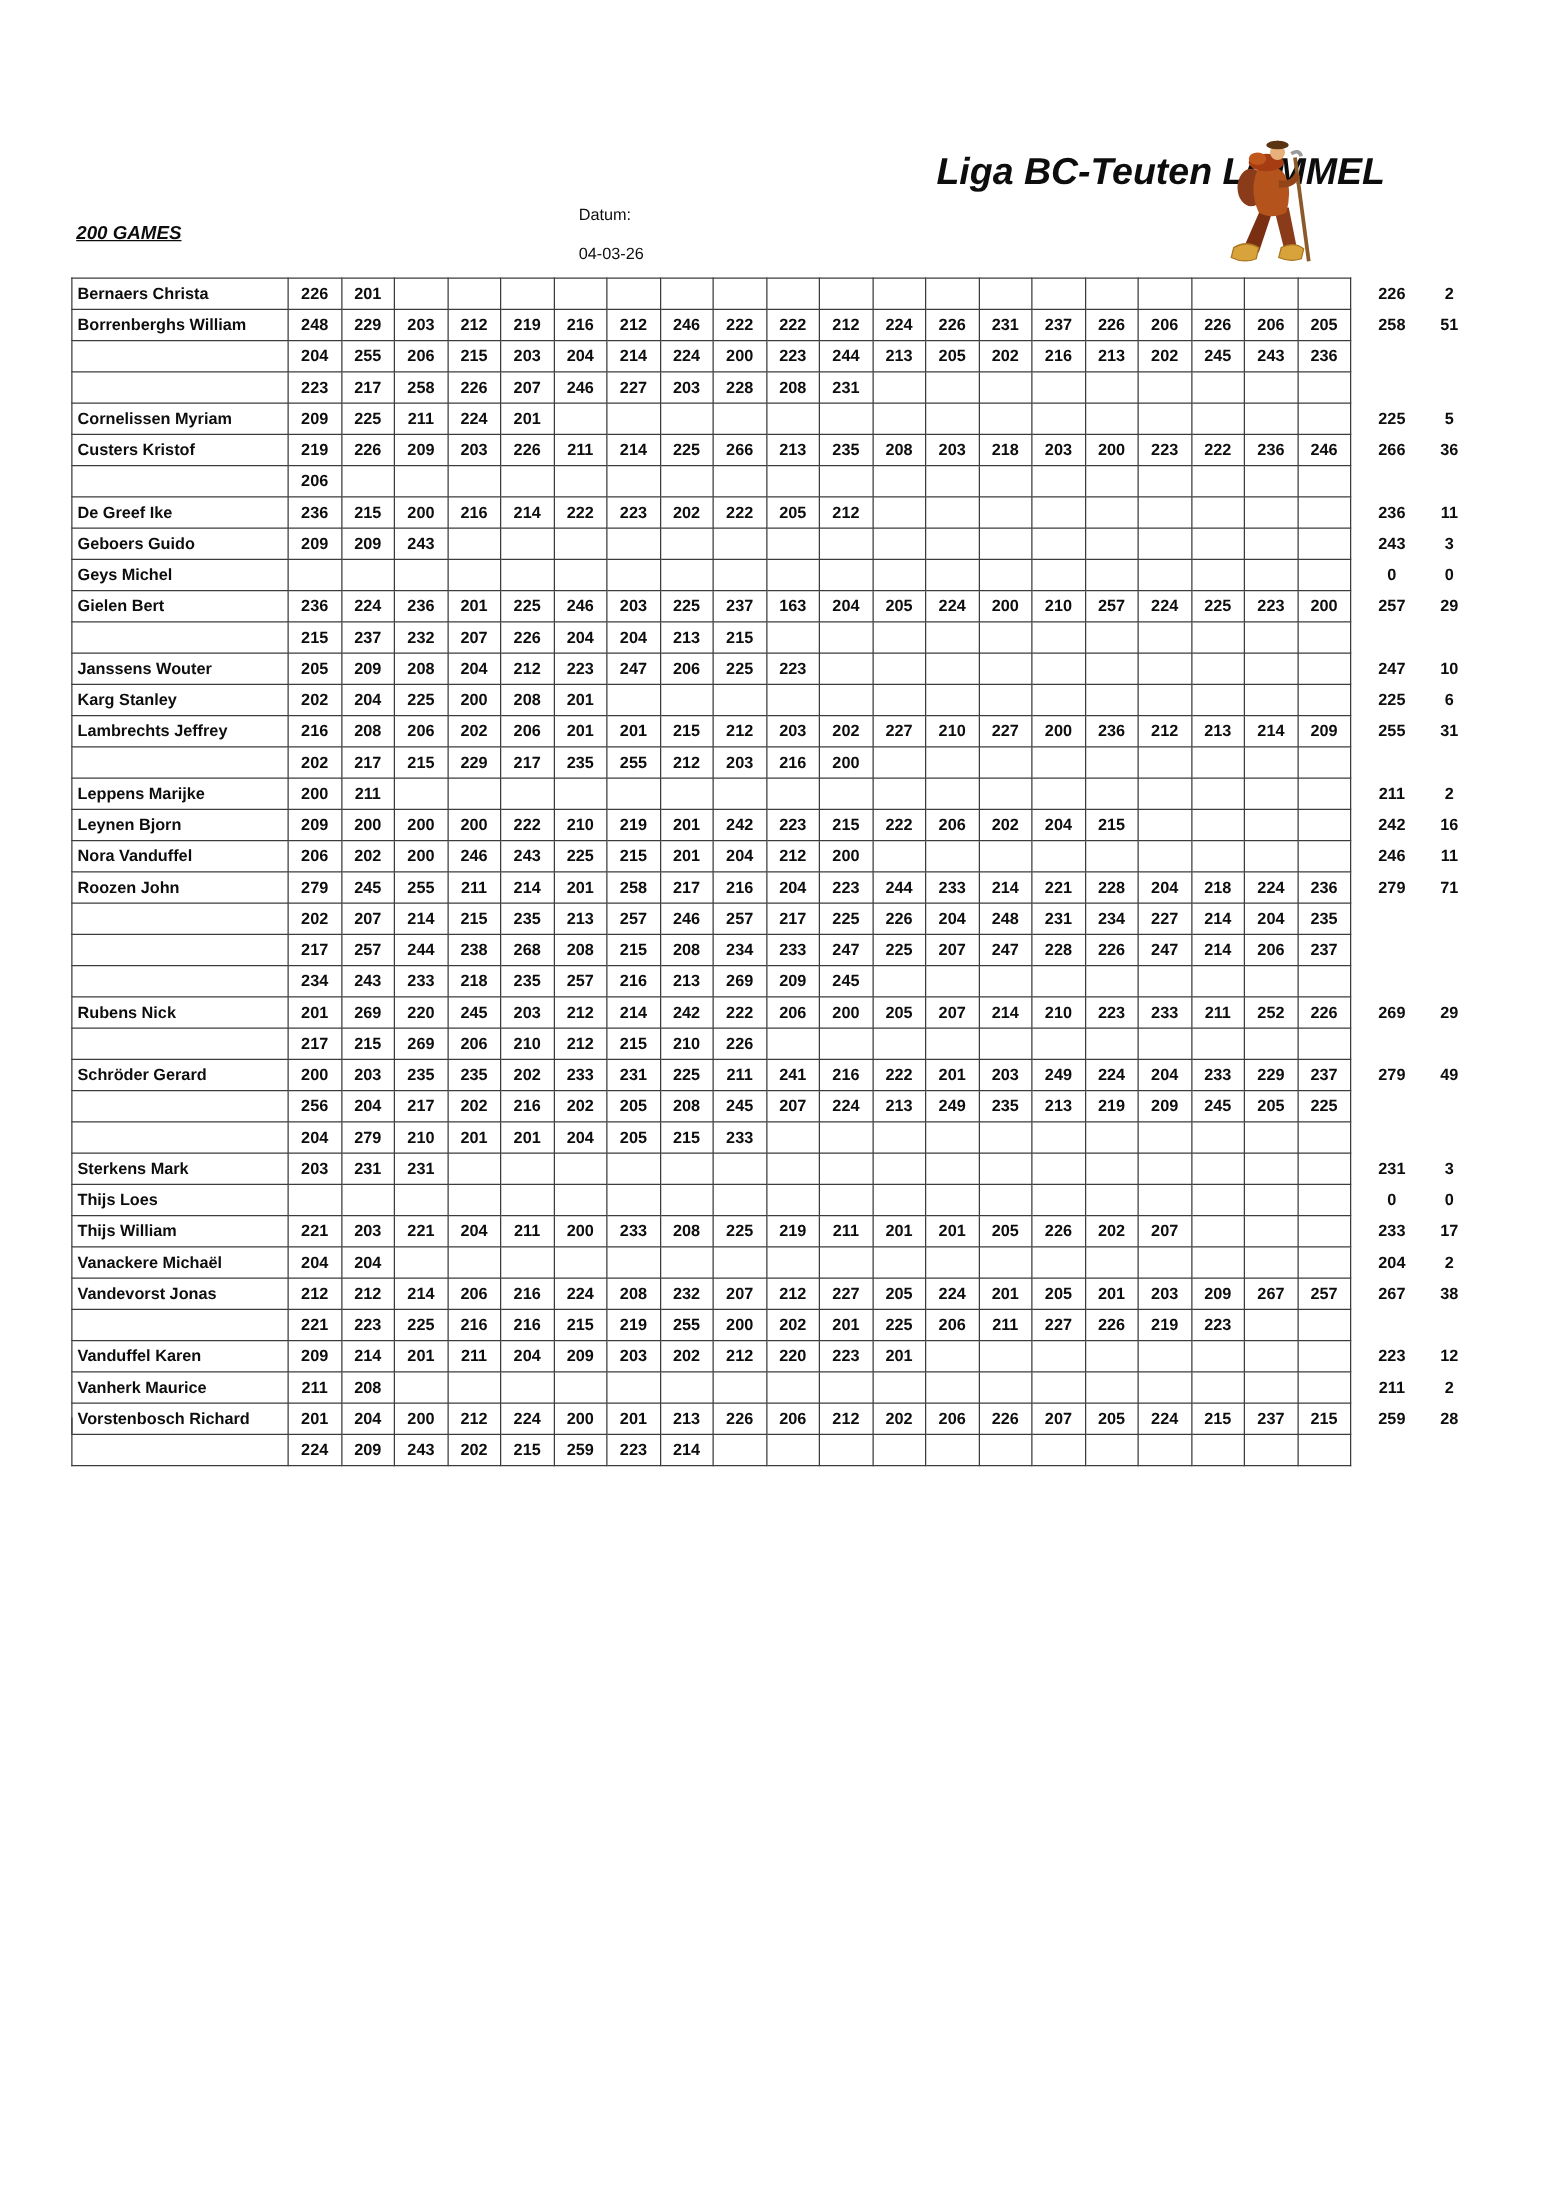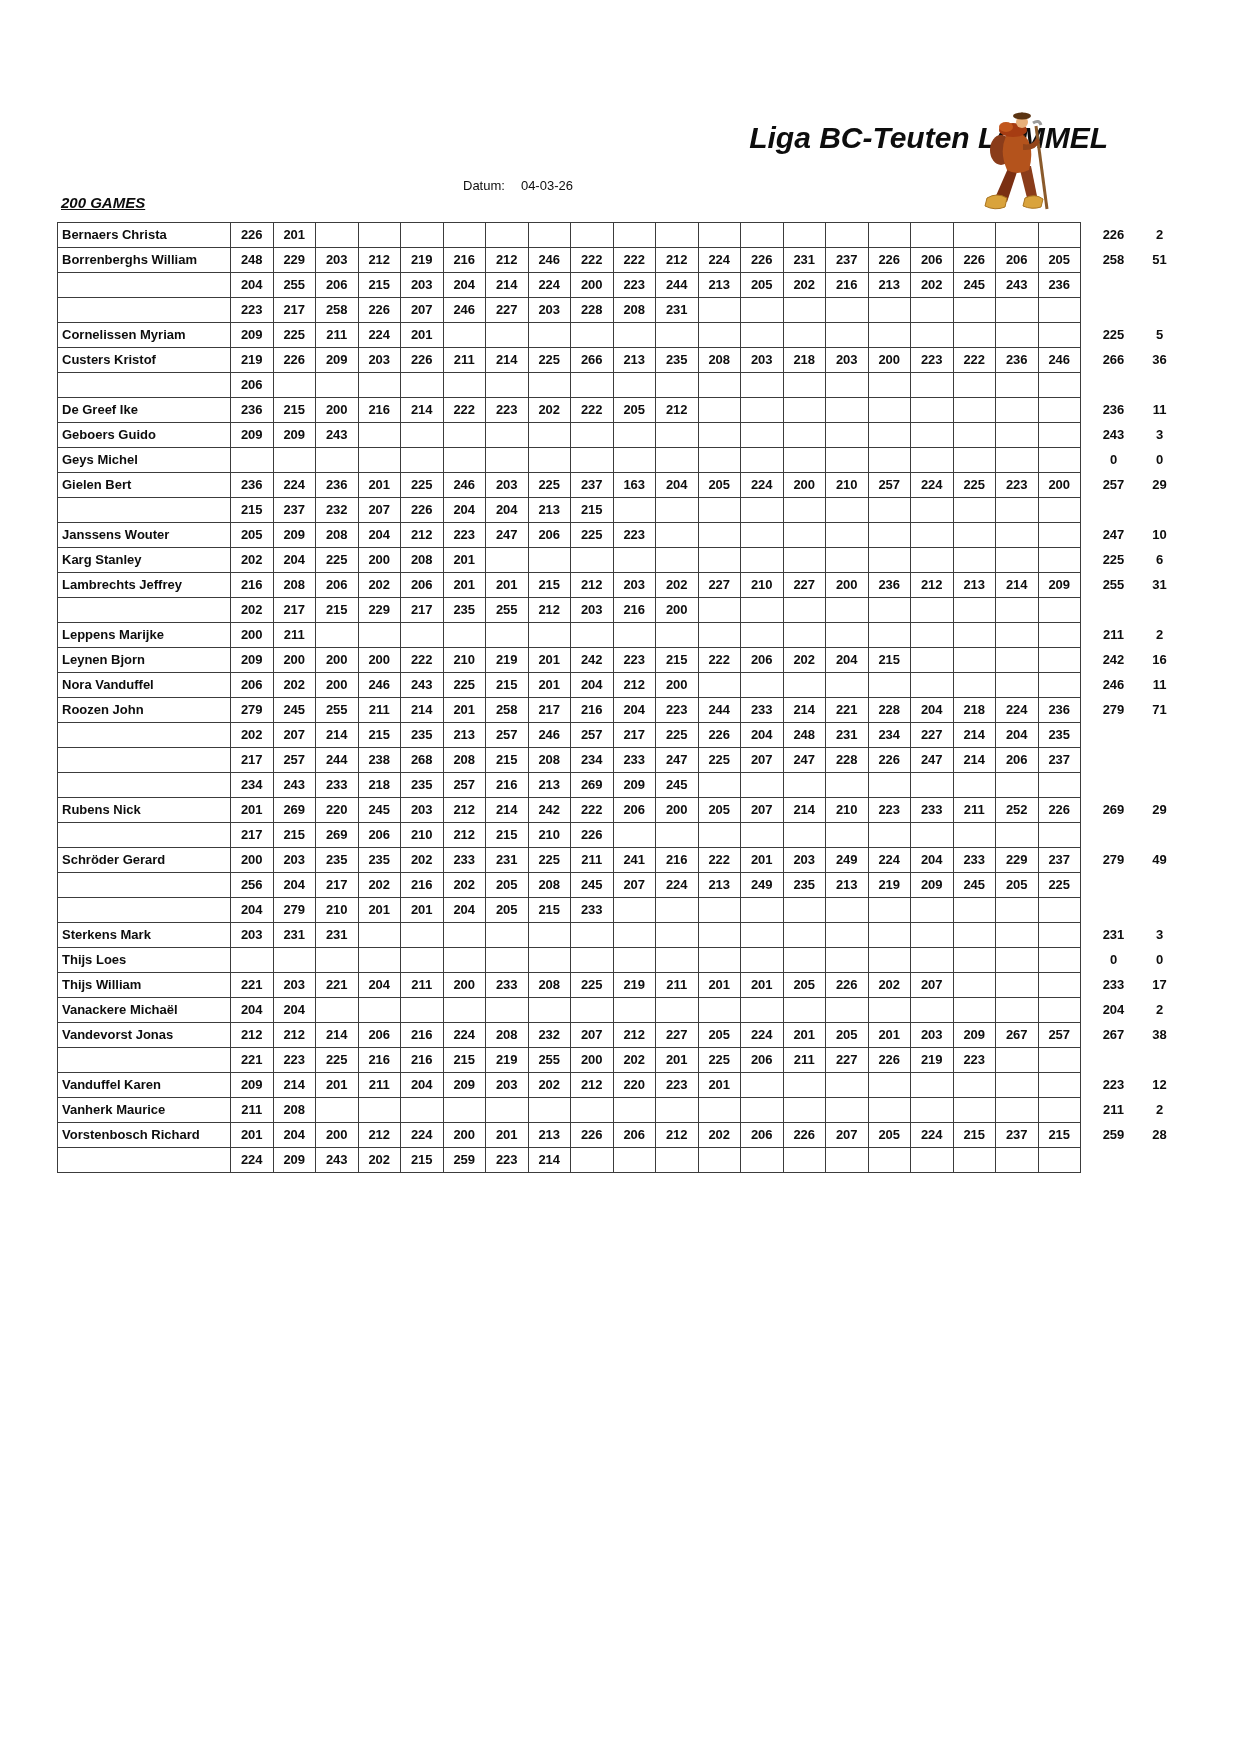--- a/index.html
+++ b/index.html
@@ -4,24 +4,24 @@
 <style>
   html,body{margin:0;padding:0;}
   body{
     width:1241px;height:1755px;background:#ffffff;position:relative;
     font-family:"Liberation Sans","DejaVu Sans",sans-serif;color:#0d0d0d;
   }
   .title{
     position:absolute;top:121px;left:0;width:1108px;text-align:right;
     font-size:30px;font-weight:bold;font-style:italic;letter-spacing:0px;
   }
-  .datum-row{position:absolute;top:178px;left:463px;font-size:13px;display:flex;gap:16px;font-weight:normal;}
+  .datum-row{position:absolute;top:164px;left:463px;font-size:13px;display:flex;gap:16px;font-weight:normal;flex-direction:column;}
   .section-heading{
     position:absolute;top:178px;left:61px;font-size:15px;font-weight:bold;
-    font-style:italic;text-decoration:underline;margin-top:16px;
+    font-style:italic;text-decoration:underline;
   }
   .logo{position:absolute;top:106px;left:973px;width:94px;height:110px;}
   table.scores{position:absolute;top:222px;left:57px;border-collapse:collapse;table-layout:fixed;}
   td{height:24px;padding:0;font-size:13px;font-weight:bold;line-height:24px;overflow:hidden;white-space:nowrap;}
   td.name{width:168px;border:1.5px solid #3c3c3c;padding-left:4px;text-align:left;margin-left:36px;}
   td.score{width:41.5px;border:1.5px solid #3c3c3c;text-align:center;}
   td.gap{width:10px;border:none;}
   td.sum{width:44px;border:none;text-align:center;}
   td.cnt{width:48px;}
   .table-tail{position:absolute;left:57px;top:1134px;height:13px;width:0;border-left:1.5px solid #3c3c3c;}

